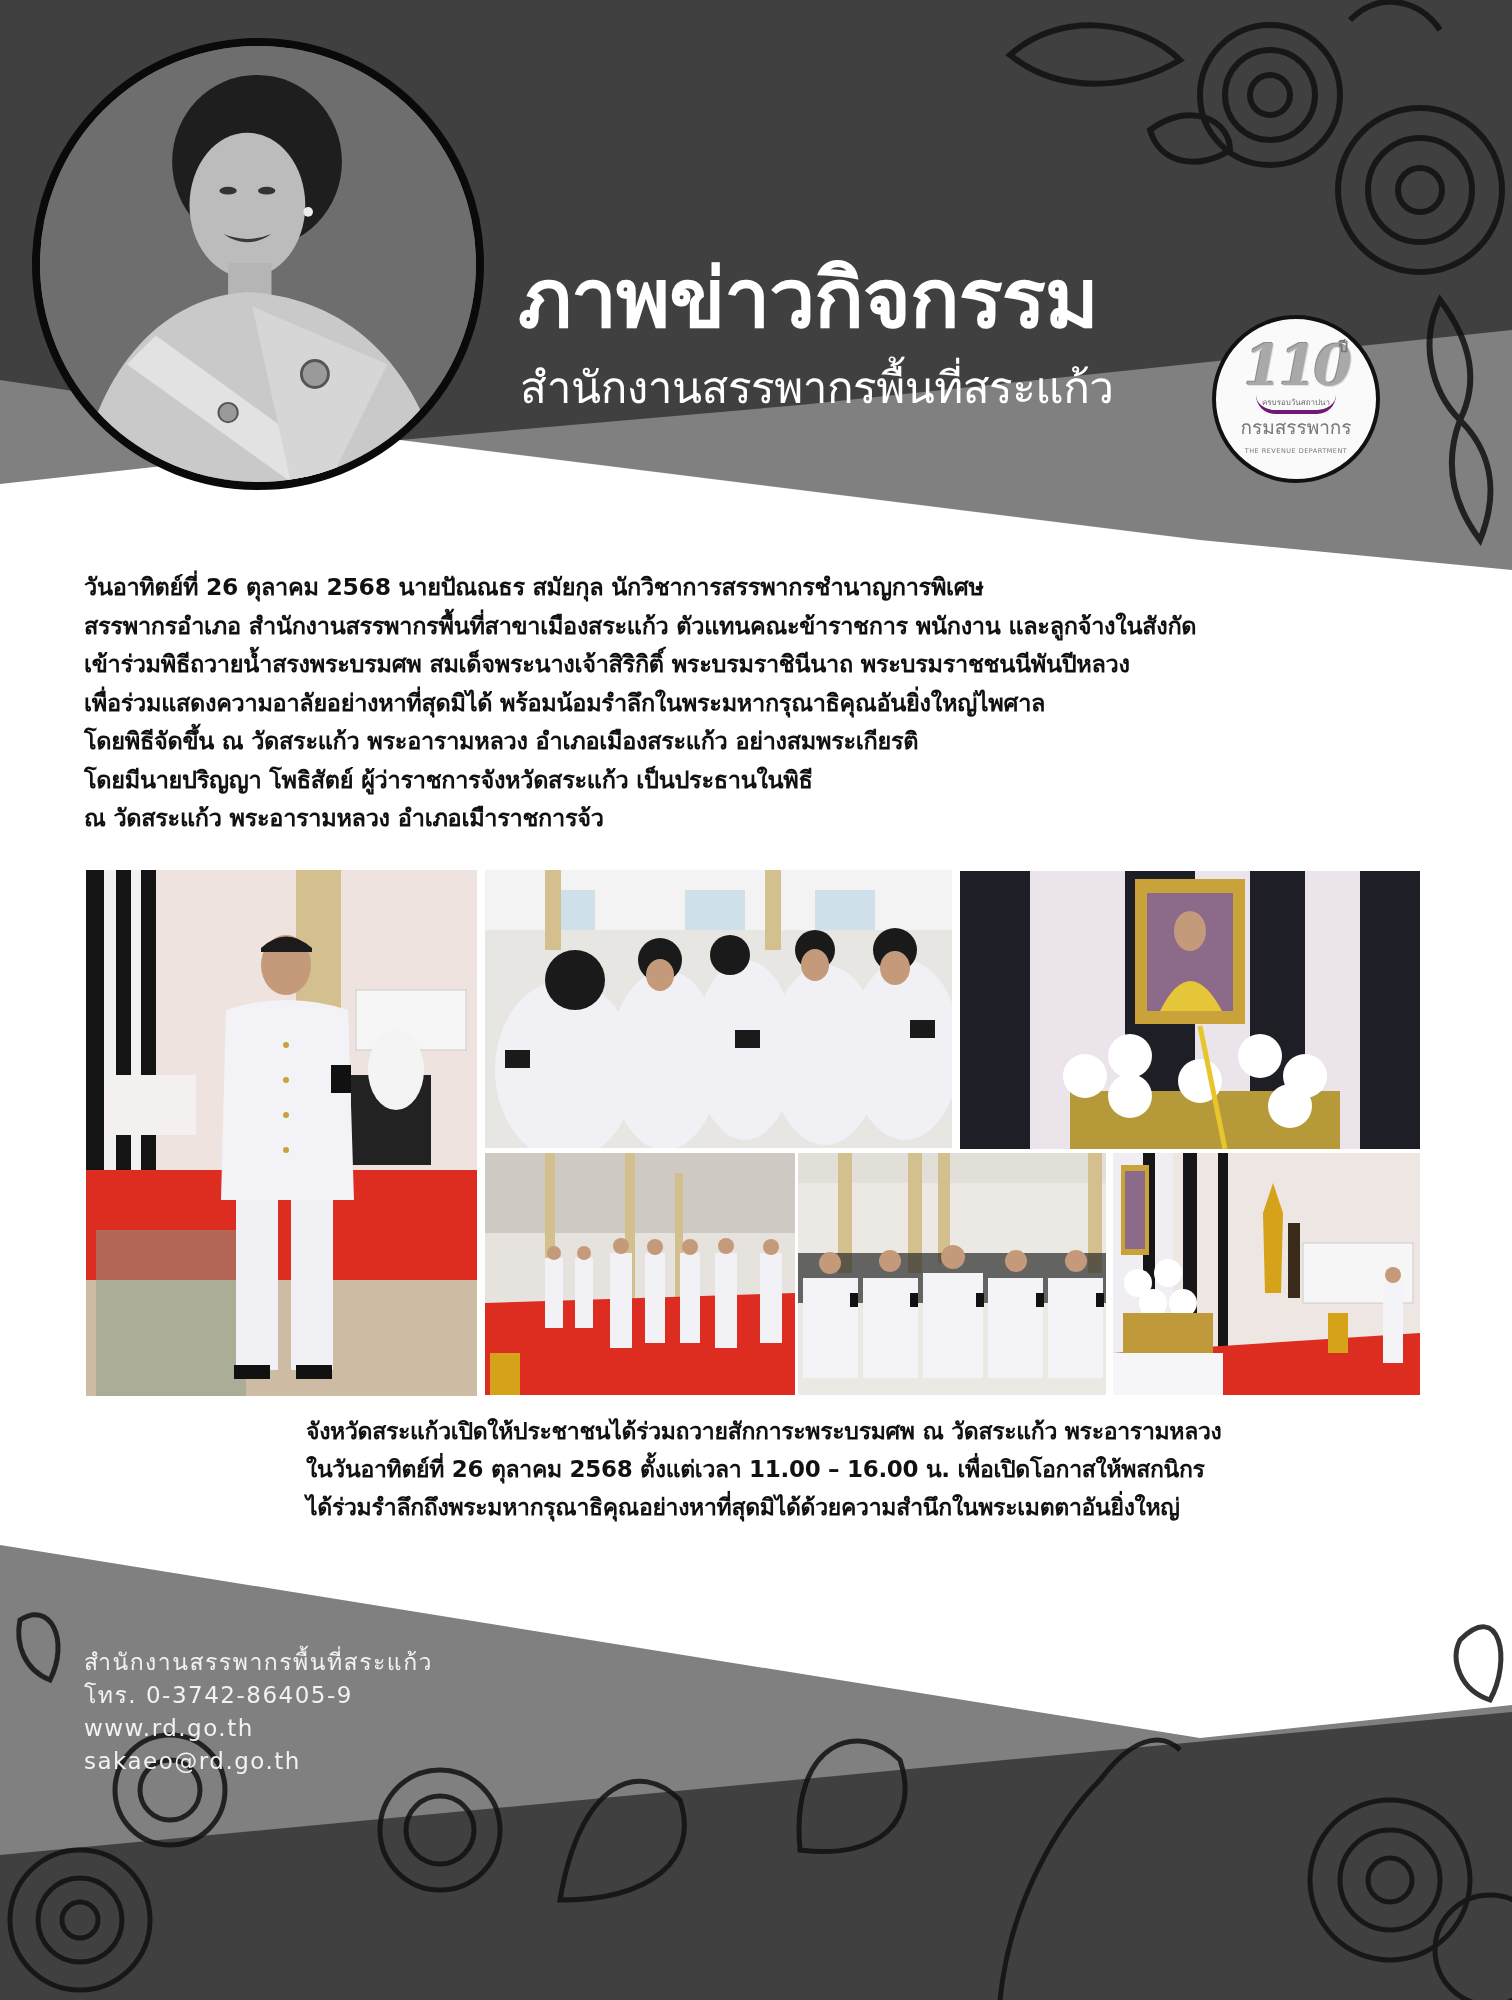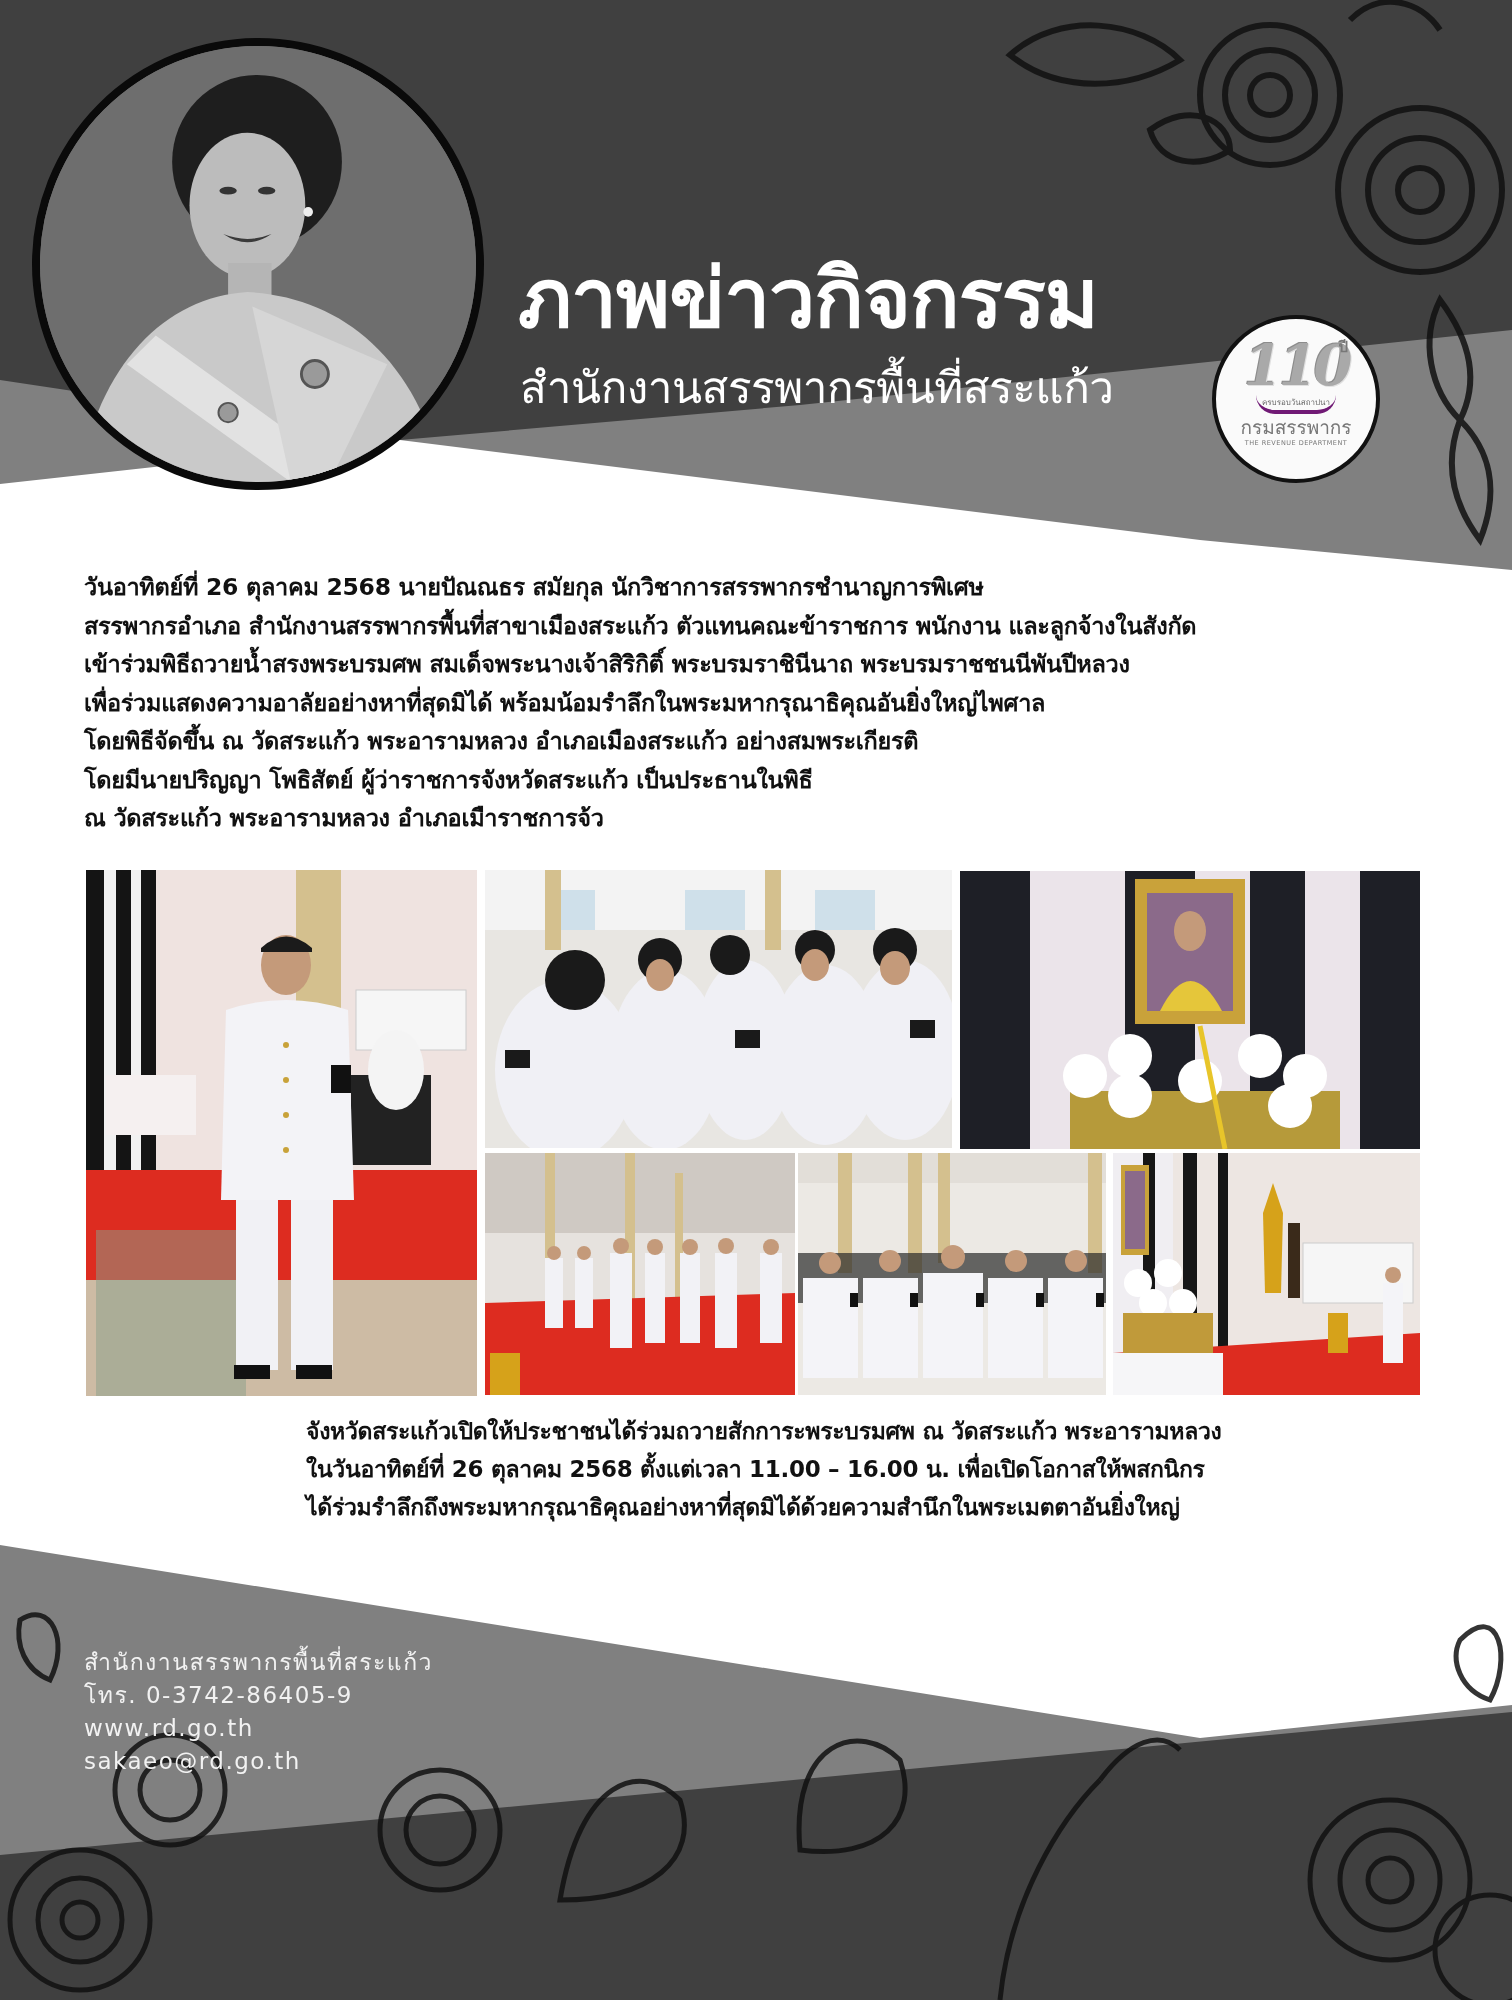--- a/index.html
+++ b/index.html
@@ -40,21 +40,21 @@
     margin-top: 18px; font-family: "DejaVu Serif", serif; font-style: italic; font-weight: bold;
     font-size: 56px; color: #a9a9a9; line-height: 1; position: relative; letter-spacing: -4px;
     text-shadow: 1px 1px 0 #e0e0e0, -1px -1px 0 #8c8c8c;
   }
   .logo-year { position: absolute; right: 28px; top: 16px; font-size: 15px; font-weight: bold; color: #777; }
   .logo-ribbon {
     font-size: 8px; color: #666; margin-top: 2px; padding: 1px 6px;
     border-bottom: 4px solid #701a75; border-radius: 0 0 40px 40px;
   }
   .logo-name { font-family: Liberation Serif, serif; font-size: 19px; color: #777; margin-top: 4px; line-height: 1; }
-  .logo-en { font-size: 6.5px; color: #777; letter-spacing: 0.5px; margin-top: 2px; }
+  .logo-en { font-size: 6.5px; color: #777; letter-spacing: 0.5px; margin-top: 10px; }
 
   
   .body-text {
     position: absolute; left: 84px; top: 568px; z-index: 3; width: 1400px;
     font-family: "DejaVu Sans", sans-serif; font-weight: bold; font-size: 23.5px;
     color: #111; line-height: 38.5px; letter-spacing: -0.3px;
   }
   .body-text .line { white-space: nowrap; display: block; }
 
   

